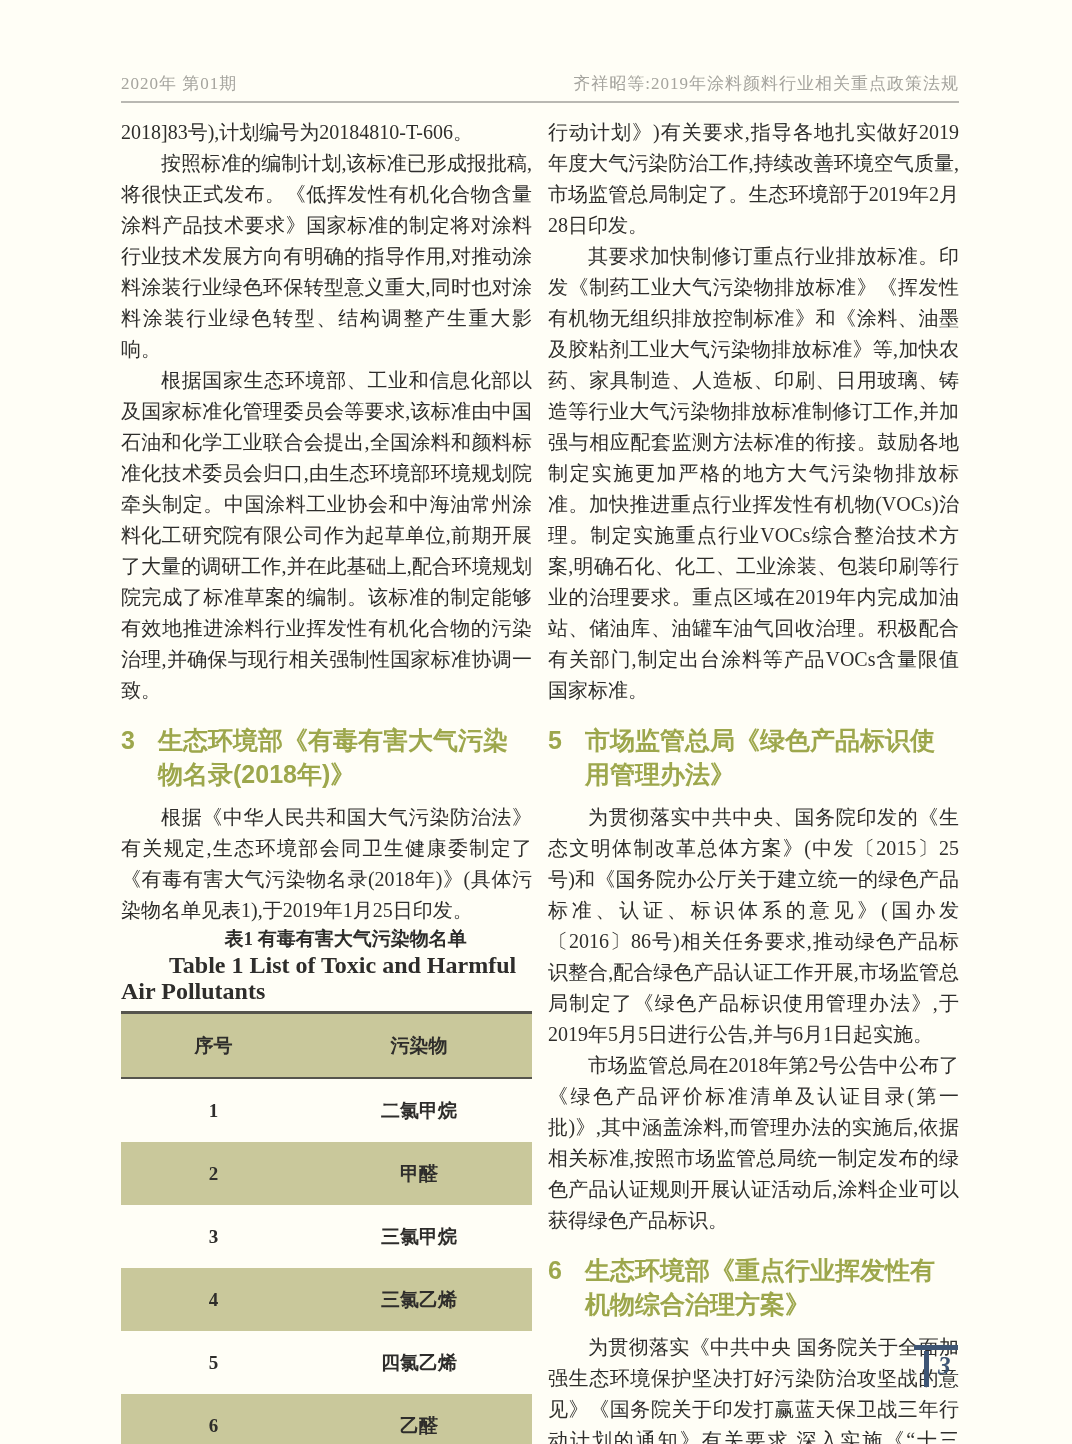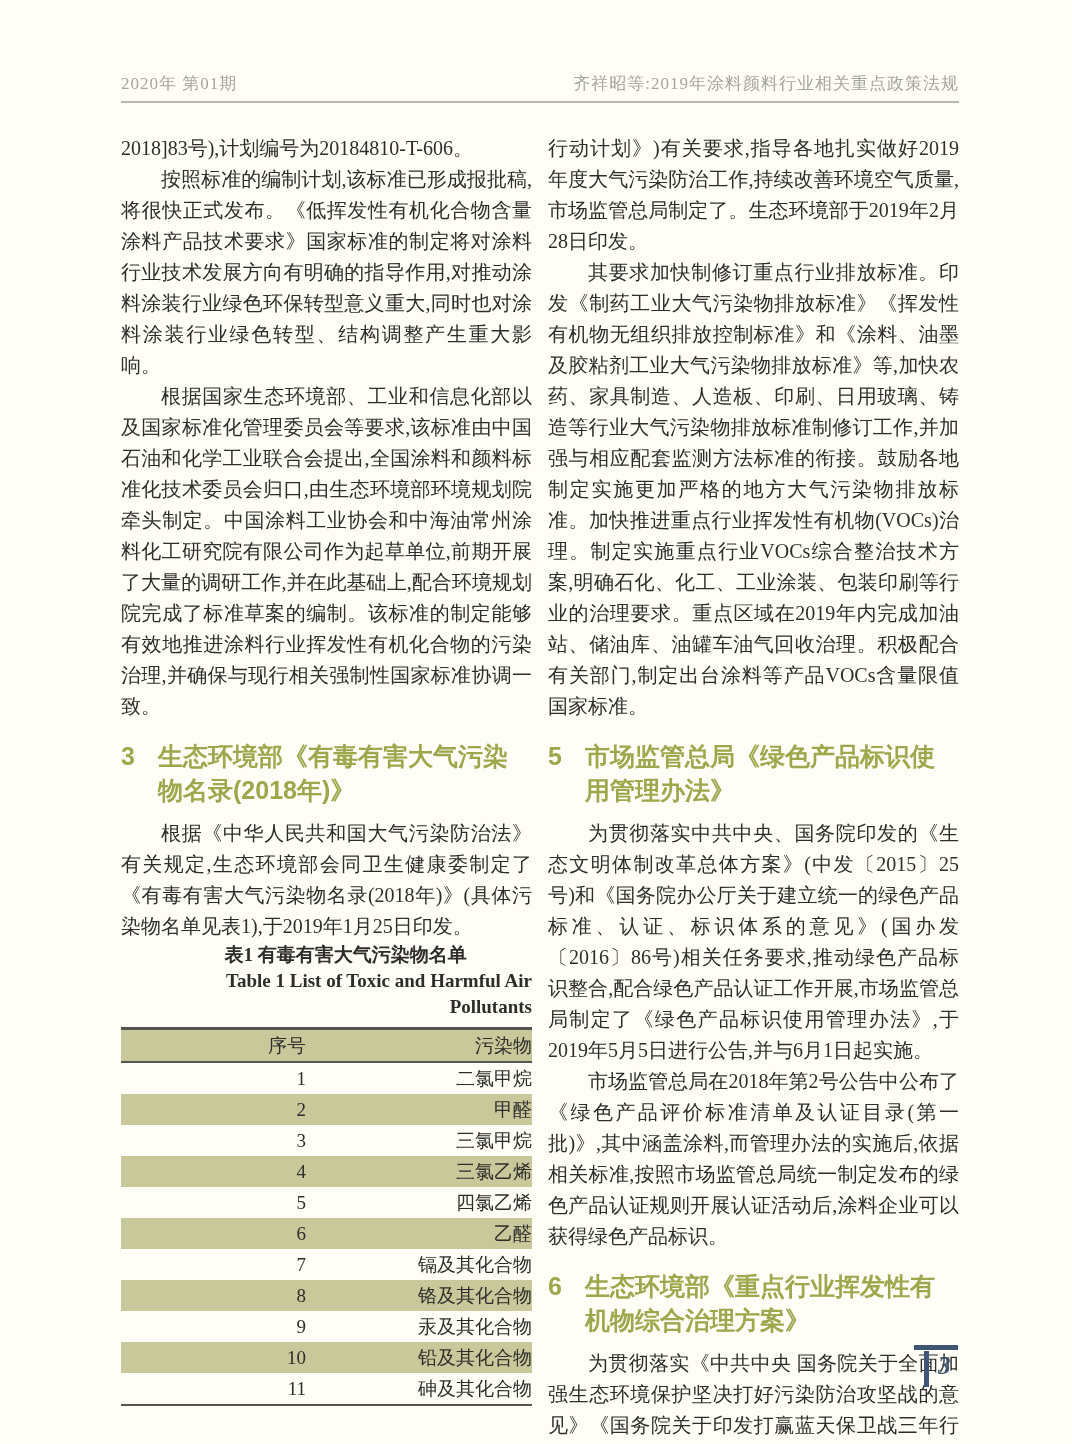--- a/index.html
+++ b/index.html
@@ -40,21 +40,21 @@
     top: 117px;
     width: 411px;
     font-size: 20px;
     line-height: 31px;
     text-align: justify;
     text-justify: inter-ideograph;
   }
   .col-left  { left: 121px; }
   .col-right { left: 548px; }
   .col p { margin: 0; text-indent: 2em; }
-  .col p.cont { text-indent: 0; margin-top: 16px; }
+  .col p.cont { text-indent: 0; }
   
   .section-heading {
     display: flex;
     gap: 15px;
     margin: 17px 0 11px 0;
     color: #9da74c;
     font-family: "Liberation Sans", "DejaVu Sans", sans-serif;
     font-weight: bold;
     font-size: 25px;
     line-height: 34px;
@@ -64,39 +64,39 @@
   
   .tbl-caption-cn {
     margin-top: 34px;
     text-align: center;
     font-size: 19px;
     font-weight: bold;
     line-height: 26px;
     text-indent: 0;
   }
   .tbl-caption-en {
-    text-align: right;
-    font-size: 19px;
+    text-align: left;
+    font-size: 24px;
     font-weight: bold;
     line-height: 26px;
     text-indent: 0;
   }
   table.pollutants {
     width: 100%;
     margin-top: 7px;
     border-collapse: collapse;
     border-top: 3px solid #55544d;
     border-bottom: 2px solid #55544d;
     font-size: 19px;
   }
   table.pollutants th, table.pollutants td {
     height: 29px;
-    padding: 0;
-    text-align: right;
-    font-weight: normal;
+    padding: 16px;
+    text-align: center;
+    font-weight: bold;
     vertical-align: middle;
   }
   table.pollutants thead tr {
     background: #c9c89b;
     border-bottom: 2.5px solid #55544d;
   }
   table.pollutants col.c1 { width: 45%; }
   table.pollutants tr.band { background: #c9c89b; }
   .after-table { margin-top: 46px; }
   

